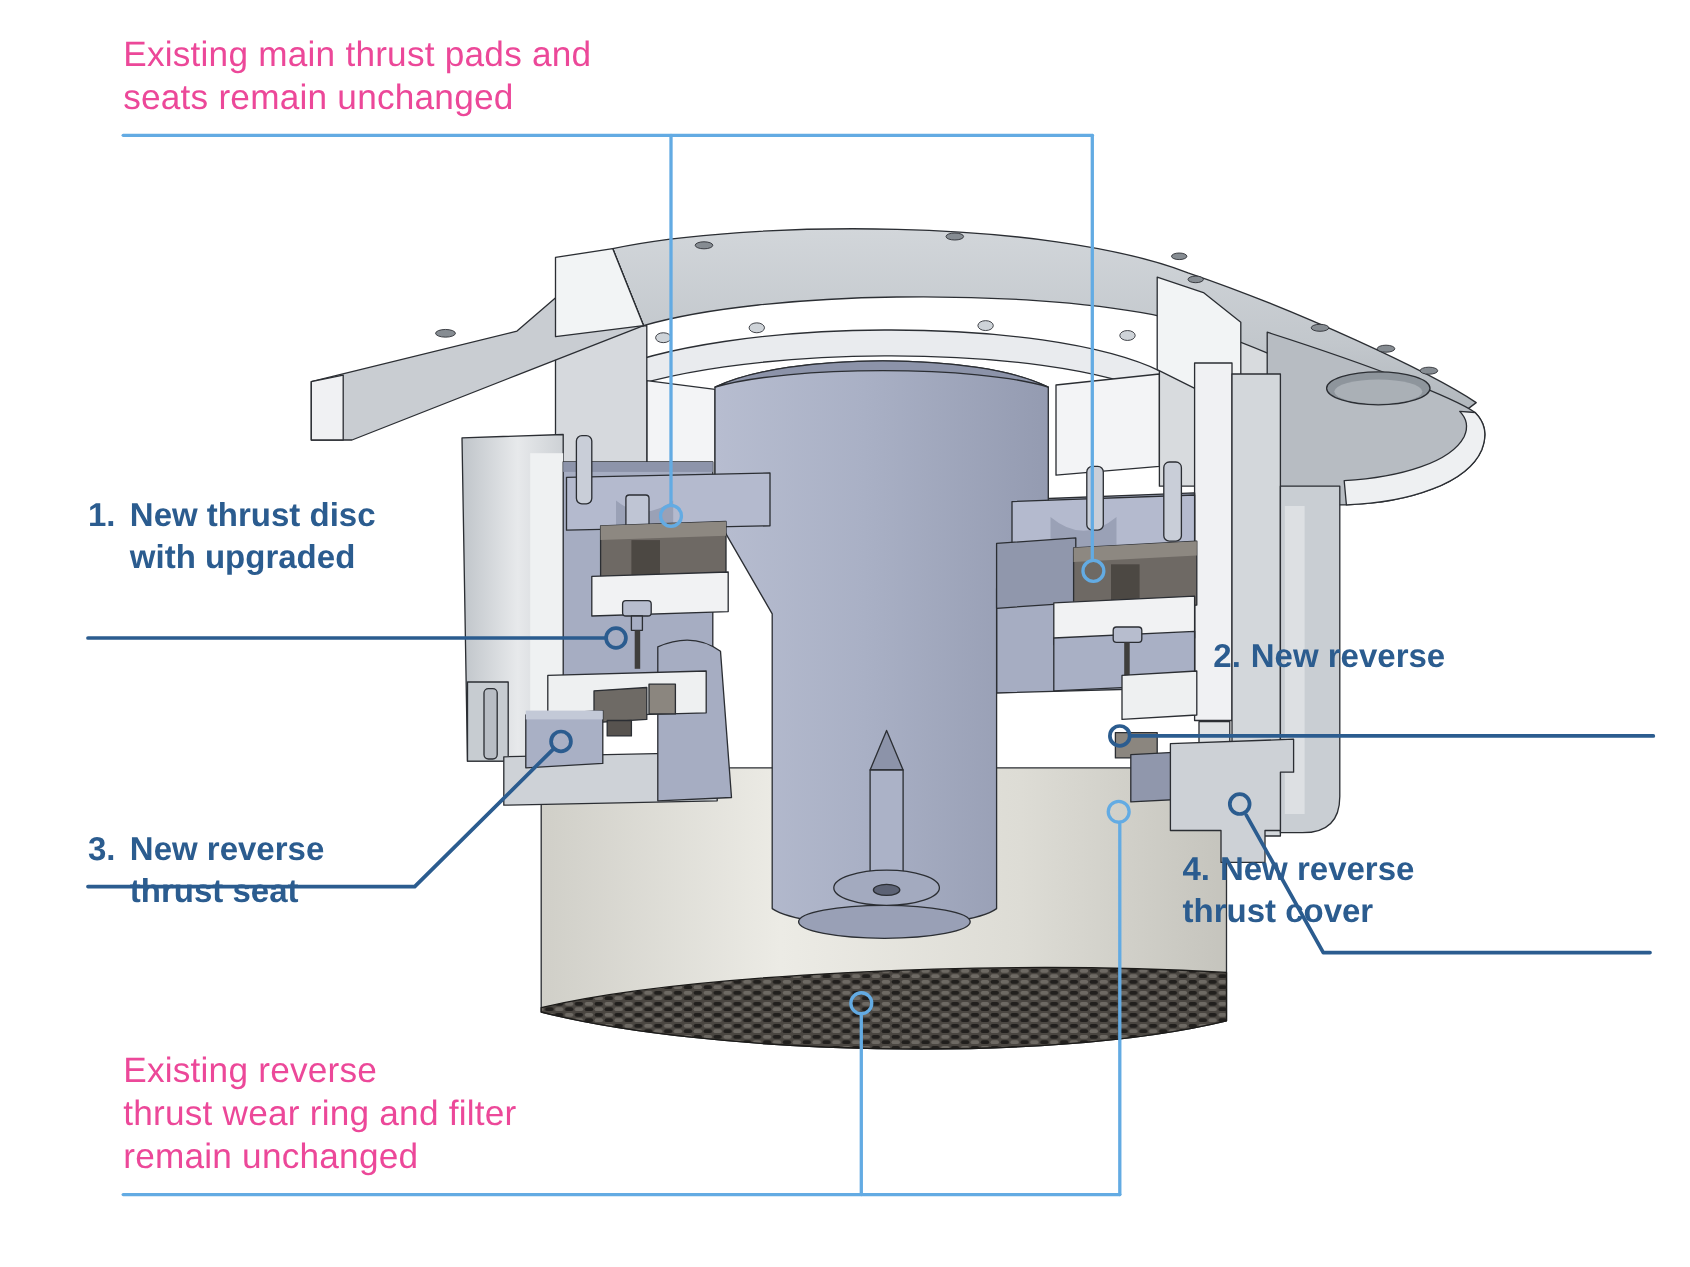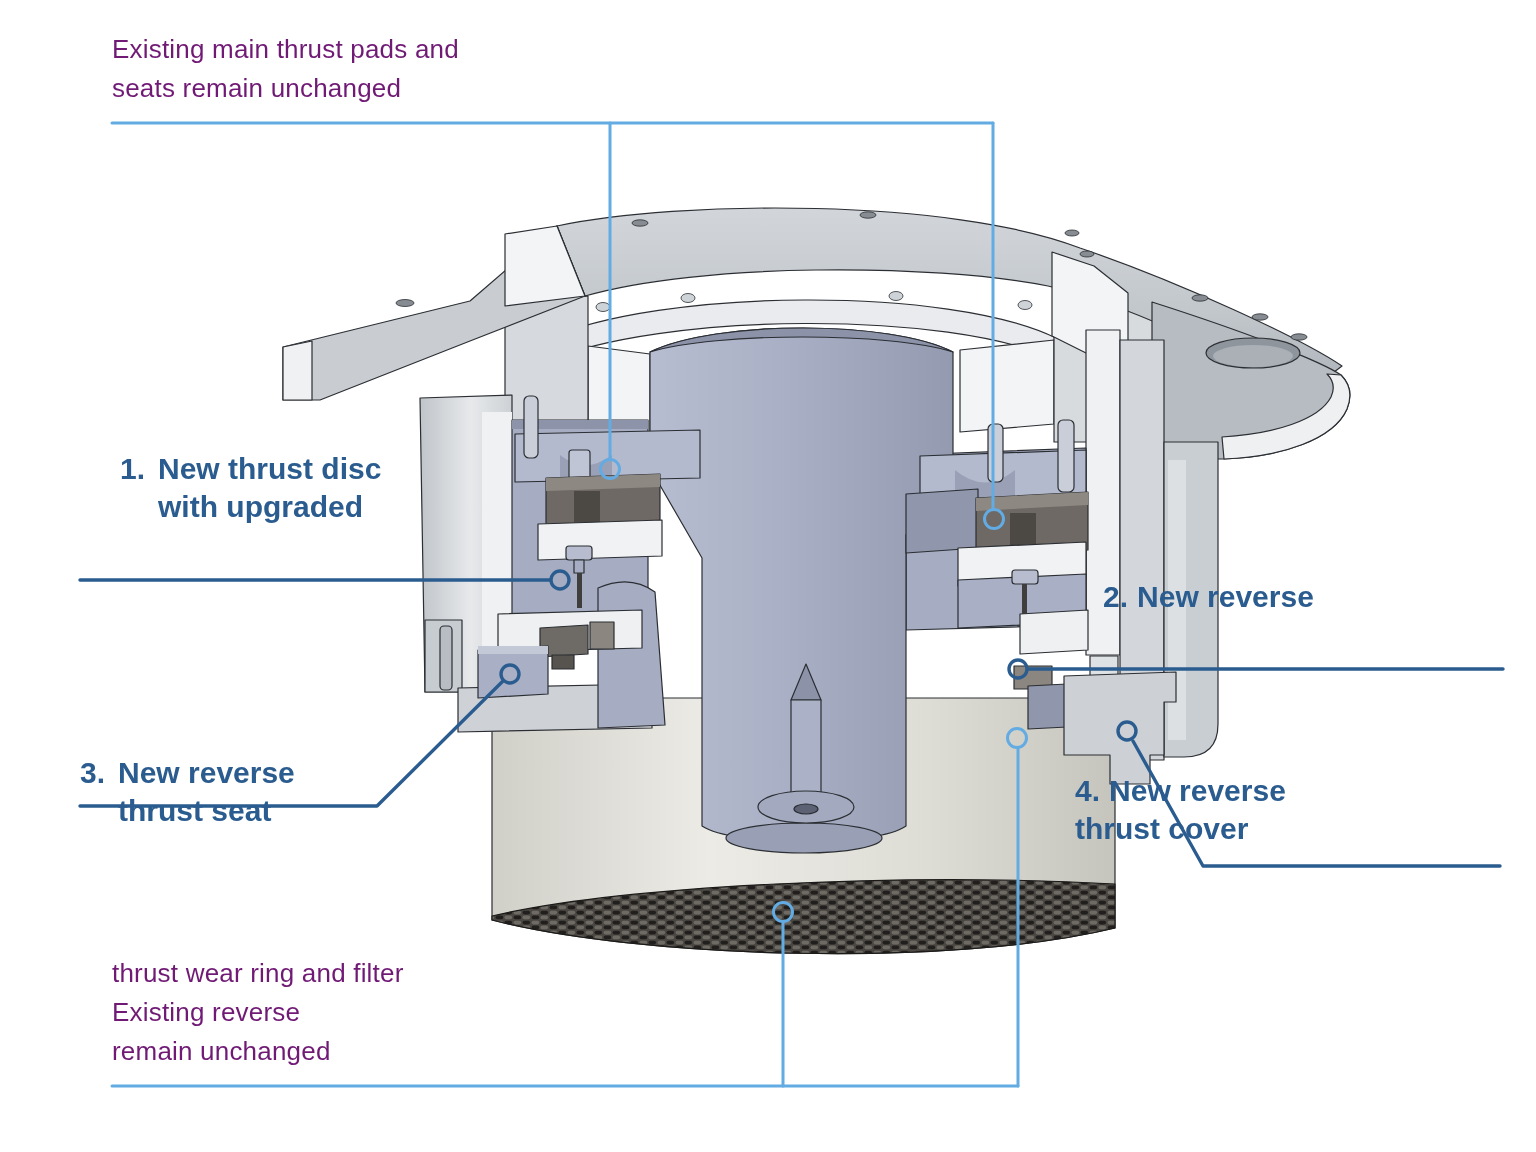--- a/index.html
+++ b/index.html
@@ -1,21 +1,21 @@
 <!DOCTYPE html>
 <html><head>
 <meta charset="utf-8">
 <style>
   html,body{margin:0;padding:0;background:#ffffff;}
   .stage{
     position:relative;width:1536px;height:1152px;background:#ffffff;overflow:hidden;
     font-family:"Liberation Sans",sans-serif;
   }
   .stage svg{position:absolute;left:0;top:0;}
-  .note{position:absolute;color:#701a75;font-size:26px;line-height:39px;font-weight:400;letter-spacing:.2px;white-space:nowrap;}
+  .note{position:absolute;color:#ec4899;font-size:32px;line-height:39px;font-weight:400;letter-spacing:.2px;white-space:nowrap;}
   .callout{position:absolute;color:#2b5c8f;font-size:30px;line-height:38px;font-weight:700;white-space:nowrap;}
   .callout .cnum{display:inline-block;width:38px;}
   .callout .cont{margin-left:38px;}
   .callout.right{width:400px;}
   .callout.right .cnum{width:auto;margin-right:9px;}
   .callout.right .cont{margin-left:0;}
 </style>
 </head>
 <body>
 
@@ -177,26 +177,26 @@
       <path d="M1500,866 H1203 L1133,741" stroke="#2b5c8f"></path>
       <circle cx="1127" cy="731" r="9" stroke="#2b5c8f"></circle>
     </g>
   </svg>
 
   <div class="note" style="left:112px;top:30px;">
     <div>Existing main thrust pads and</div>
     <div>seats remain unchanged</div>
   </div>
   <div class="note" style="left:112px;top:954px;">
+    <div>Existing reverse</div>
     <div>thrust wear ring and filter</div>
-    <div>Existing reverse</div>
     <div>remain unchanged</div>
   </div>
 
-  <div class="callout" style="left:80px;top:450px;margin-left:40px;">
+  <div class="callout" style="left:80px;top:450px;">
     <div class="cline"><span class="cnum">1.</span><span>New thrust disc</span></div>
     <div class="cline cont">with upgraded</div>
   </div>
 
   <div class="callout right" style="left:1103px;top:578px;">
     <div class="cline"><span class="cnum">2.</span><span>New reverse</span></div>
   </div>
 
   <div class="callout" style="left:80px;top:717px;margin-top:37px;">
     <div class="cline"><span class="cnum">3.</span><span>New reverse</span></div>

